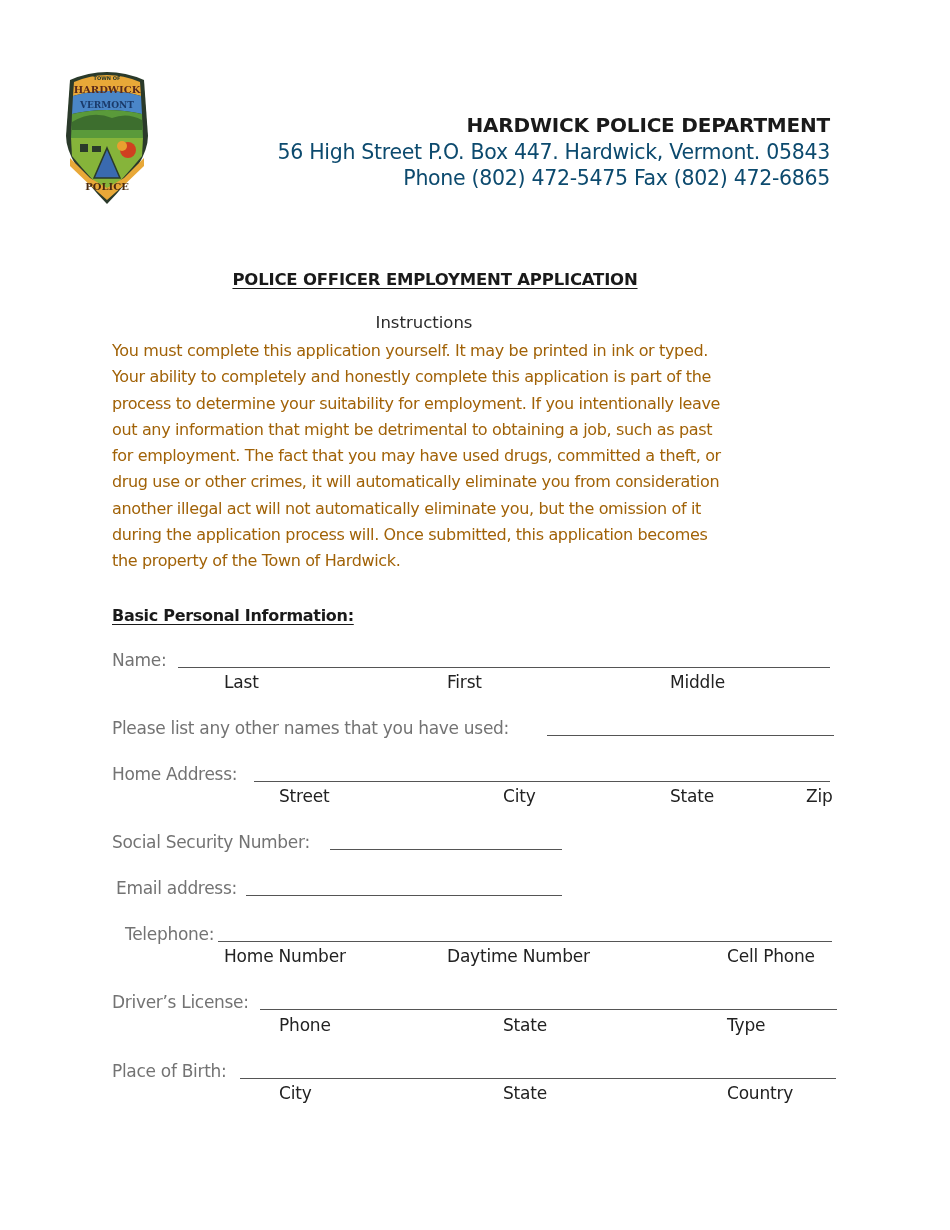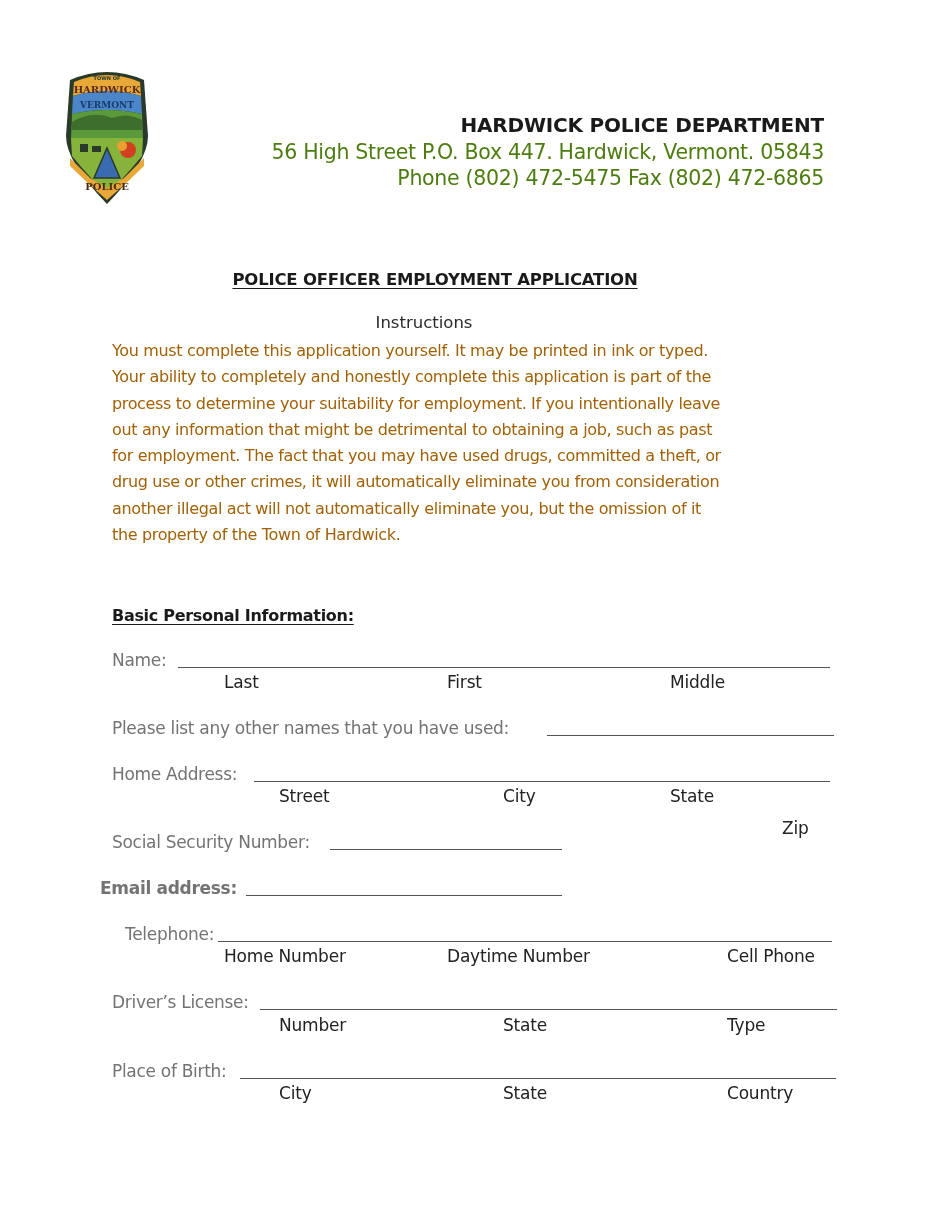--- a/index.html
+++ b/index.html
@@ -6,23 +6,23 @@
     body {
       width: 950px; height: 1230px; position: relative; overflow: hidden;
       font-family: "DejaVu Sans", sans-serif; color: #1a1a1a;
     }
     .abs { position: absolute; }
 
     
     .logo { left: 62px; top: 66px; width: 90px; height: 140px; }
 
     
-    .hdr { right: 126px; text-align: left; white-space: nowrap; }
+    .hdr { right: 120px; text-align: left; white-space: nowrap; }
     .hdr-title { top: 113px; font-size: 20px; font-weight: bold; letter-spacing: -0.2px; }
-    .hdr-line { font-size: 20.5px; color: #4d7c0f; letter-spacing: -0.3px; }
+    .hdr-line { font-size: 20.5px; color: #0c4a6e; letter-spacing: -0.3px; }
     .hdr-addr { top: 140px; }
     .hdr-phone { top: 166px; }
 
     .form-title {
       left: 0; width: 870px; top: 270px; text-align: center;
       font-size: 16.5px; font-weight: bold; text-decoration: underline;
       text-underline-offset: 3px; letter-spacing: -0.2px;
     }
     .instructions-heading {
       left: 0; width: 848px; top: 313px; text-align: center; font-size: 16.5px; color: #2a2a2a;
@@ -84,56 +84,57 @@
 <div class="abs instructions-heading">Instructions</div>
 
 <div class="abs instructions-body">
   <span>You must complete this application yourself. It may be printed in ink or typed.</span>
   <span>Your ability to completely and honestly complete this application is part of the</span>
   <span>process to determine your suitability for employment. If you intentionally leave</span>
   <span>out any information that might be detrimental to obtaining a job, such as past</span>
   <span>for employment. The fact that you may have used drugs, committed a theft, or</span>
   <span>drug use or other crimes, it will automatically eliminate you from consideration</span>
   <span>another illegal act will not automatically eliminate you, but the omission of it</span>
+  <span>during the application process will. Once submitted, this application becomes</span>
   <span>the property of the Town of Hardwick.</span>
 </div>
 
 <div class="abs section-heading">Basic Personal Information:</div>
 
 <div class="abs field-label" style="left:112px; top:650px;">Name:</div>
 <div class="abs field-line" style="left:178px; width:652px; top:667px;"></div>
 <div class="abs sub-label" style="left:224px; top:672px;">Last</div>
 <div class="abs sub-label" style="left:447px; top:672px;">First</div>
 <div class="abs sub-label" style="left:670px; top:672px;">Middle</div>
 
 <div class="abs field-label" style="left:112px; top:718px;">Please list any other names that you have used:</div>
 <div class="abs field-line" style="left:547px; width:287px; top:735px;"></div>
 
 <div class="abs field-label" style="left:112px; top:764px;">Home Address:</div>
 <div class="abs field-line" style="left:254px; width:576px; top:781px;"></div>
 <div class="abs sub-label" style="left:279px; top:786px;">Street</div>
 <div class="abs sub-label" style="left:503px; top:786px;">City</div>
 <div class="abs sub-label" style="left:670px; top:786px;">State</div>
-<div class="abs sub-label" style="left:782px; top:786px;margin-top:32px;">Zip</div>
+<div class="abs sub-label" style="left:806px; top:786px;">Zip</div>
 
 <div class="abs field-label" style="left:112px; top:832px;">Social Security Number:</div>
 <div class="abs field-line" style="left:330px; width:232px; top:849px;"></div>
 
-<div class="abs field-label" style="left:100px; top:878px;font-weight:bold;">Email address:</div>
+<div class="abs field-label" style="left:116px; top:878px;">Email address:</div>
 <div class="abs field-line" style="left:246px; width:316px; top:895px;"></div>
 
 <div class="abs field-label" style="left:125px; top:924px;">Telephone:</div>
 <div class="abs field-line" style="left:218px; width:614px; top:941px;"></div>
 <div class="abs sub-label" style="left:224px; top:946px;">Home Number</div>
 <div class="abs sub-label" style="left:447px; top:946px;">Daytime Number</div>
 <div class="abs sub-label" style="left:727px; top:946px;">Cell Phone</div>
 
 <div class="abs field-label" style="left:112px; top:992px;">Driver’s License:</div>
 <div class="abs field-line" style="left:260px; width:577px; top:1009px;"></div>
-<div class="abs sub-label" style="left:279px; top:1015px;">Number</div>
+<div class="abs sub-label" style="left:279px; top:1015px;">Phone</div>
 <div class="abs sub-label" style="left:503px; top:1015px;">State</div>
 <div class="abs sub-label" style="left:727px; top:1015px;">Type</div>
 
 <div class="abs field-label" style="left:112px; top:1061px;">Place of Birth:</div>
 <div class="abs field-line" style="left:240px; width:596px; top:1078px;"></div>
 <div class="abs sub-label" style="left:279px; top:1083px;">City</div>
 <div class="abs sub-label" style="left:503px; top:1083px;">State</div>
 <div class="abs sub-label" style="left:727px; top:1083px;">Country</div>
 
 </body></html>

